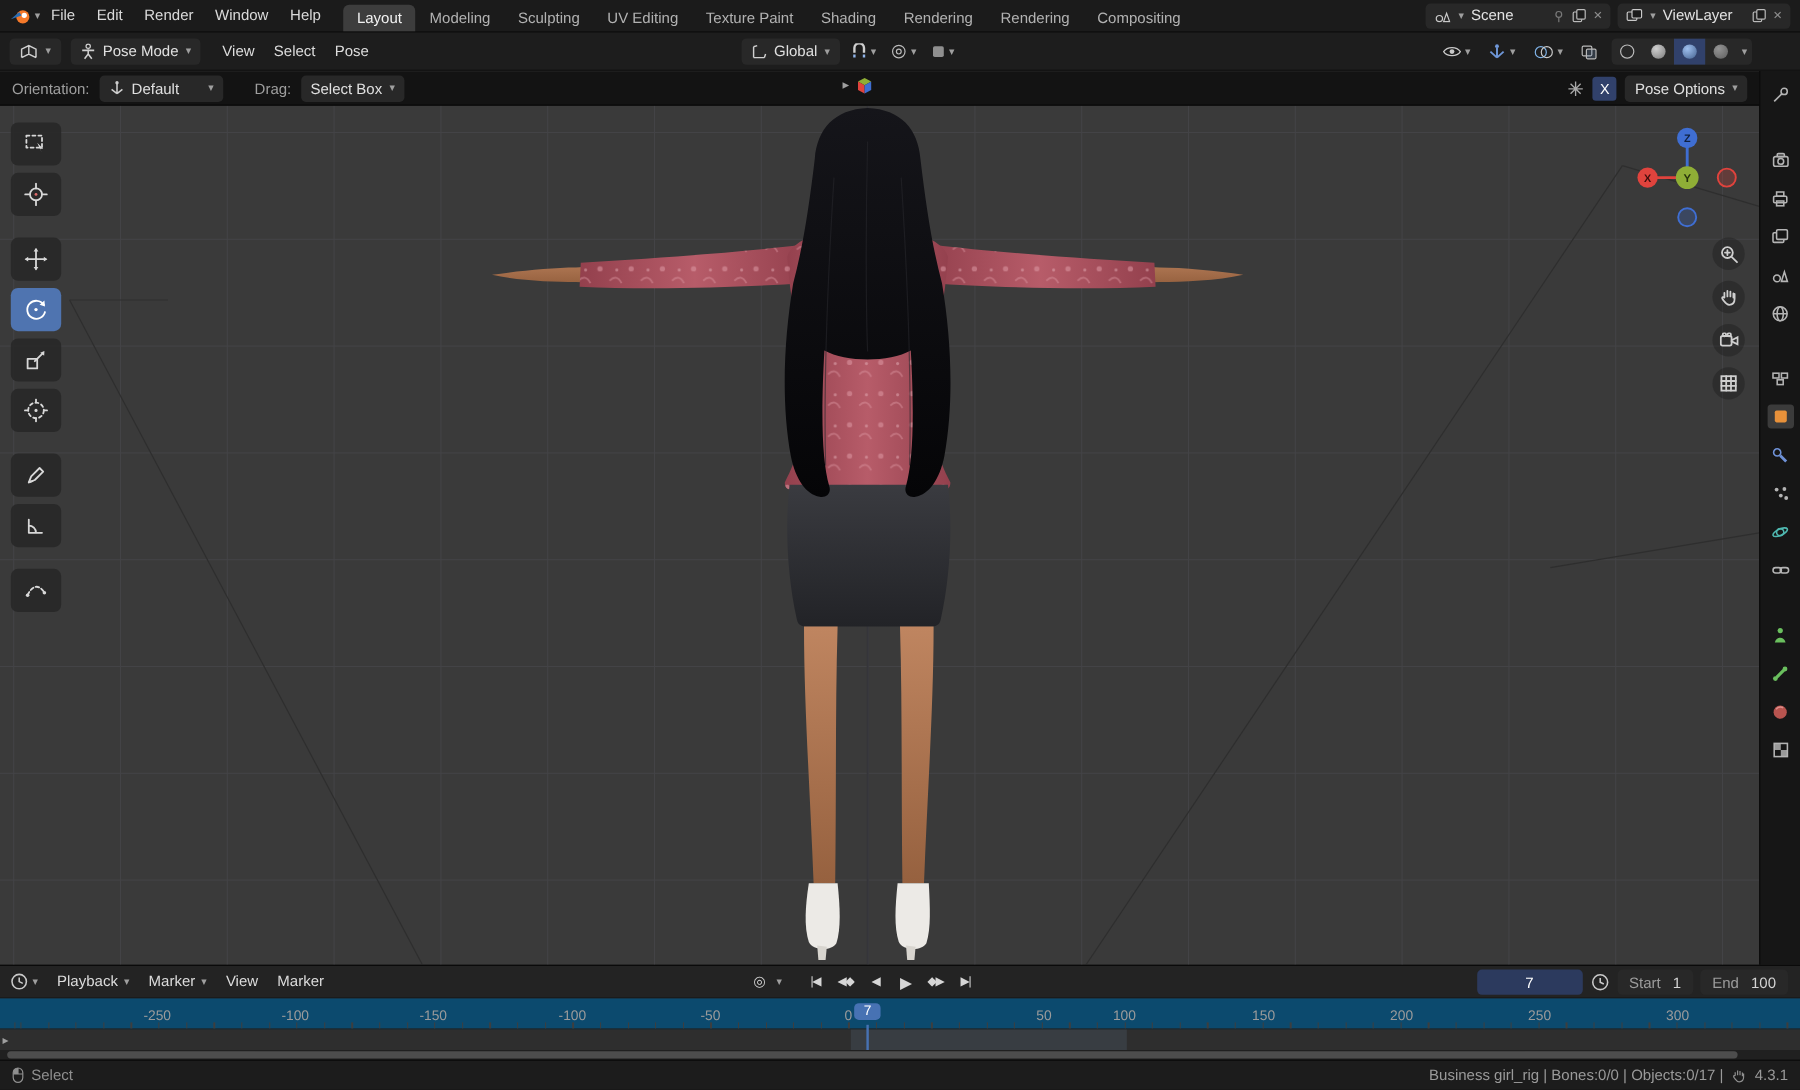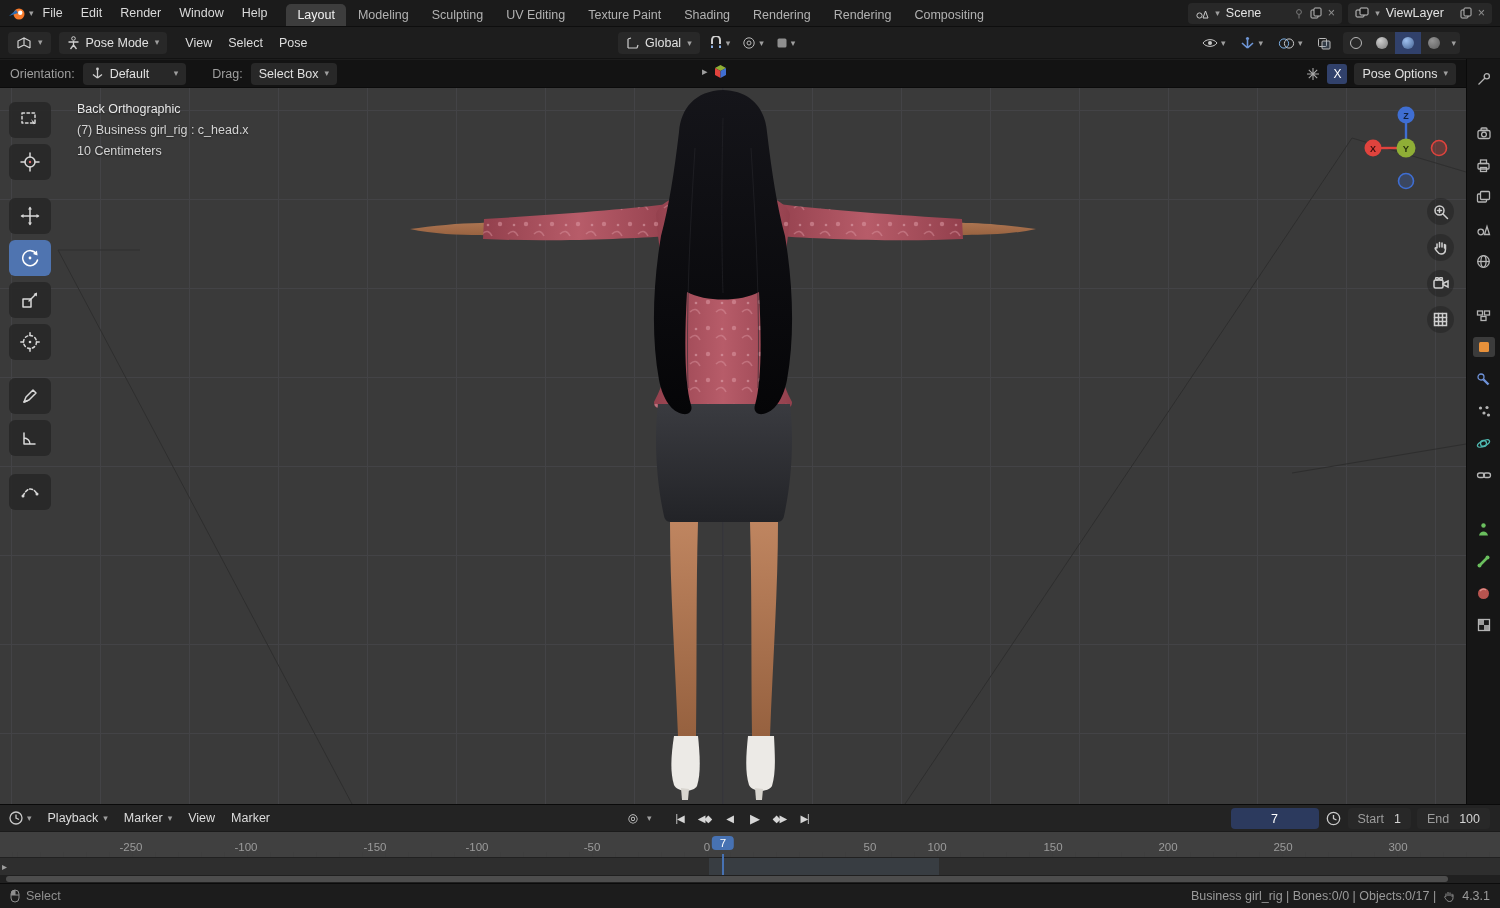--- a/index.html
+++ b/index.html
@@ -84,21 +84,21 @@
            background:#232323;border-bottom:1px solid #1b1b1b}
   .tl-center{position:absolute;left:622px;top:3px;display:flex;align-items:center;gap:3px}
   .tbtn{min-width:22px;height:20px;display:flex;align-items:center;justify-content:center;
         color:#d6d6d6;font-size:10px;border-radius:3px;padding:0 3px;letter-spacing:-1px}
   .tl-right{position:absolute;right:10px;top:3px;display:flex;align-items:center;gap:6px}
   .framefield{width:88px;height:21px;background:#2c3a5e;border-radius:4px;display:flex;
               align-items:center;justify-content:center;color:#fff}
   .rangefield{height:21px;background:#282828;border-radius:4px;display:flex;align-items:center;
               gap:10px;padding:0 10px}
   .rangefield .rl{color:#9c9c9c}
-  .ruler{position:absolute;left:0;right:0;top:27px;height:26px;background:#404040;
+  .ruler{position:absolute;left:0;right:0;top:27px;height:26px;background:#0c4a6e;
          border-bottom:1px solid #212121}
   .tick{position:absolute;bottom:4px;transform:translateX(-50%);color:#9b9b9b;font-size:11.5px}
   .tickmarks{position:absolute;left:0;right:0;bottom:0;height:5px;
      background-image:repeating-linear-gradient(90deg,#3e3e3e 0 1px,transparent 1px 23px);
      background-position:17px 0}
   .track{position:absolute;left:0;right:0;top:53px;height:17px;background:#2e2e2e}
   .range-band{position:absolute;left:709px;width:230px;top:0;bottom:0;background:#383d42}
   .playhead-tab{position:absolute;left:723px;top:31px;transform:translateX(-50%);
                 background:#4772b3;color:#fff;border-radius:4px;padding:1px 8px;font-size:11.5px;z-index:3}
   .playhead-line{position:absolute;left:722px;top:49px;width:2px;height:21px;background:#4772b3;z-index:2}
@@ -401,25 +401,20 @@
 
       <path d="M284,648 C281,668 280,684 284,697 C287,704 303,705 307,698 C311,685 310,668 308,648 Z" fill="#eceae6"></path>
       <path d="M291,700 L299,701 L298,712 L292,712 Z" fill="#d8d5cf"></path>
       <path d="M358,648 C356,668 355,684 359,697 C362,704 378,705 382,698 C386,685 385,668 384,648 Z" fill="#eceae6"></path>
       <path d="M365,700 L373,701 L372,712 L366,712 Z" fill="#d8d5cf"></path>
 
       <path d="M333,2 C305,3 291,20 289,44 C284,86 279,118 271,148 C263,196 261,248 269,292 C273,312 282,324 293,326 C299,327 303,323 301,317 C295,296 294,258 297,204 C315,214 351,214 369,204 C372,258 371,296 365,317 C363,323 367,327 373,326 C384,324 393,312 397,292 C405,248 403,196 395,148 C387,118 382,86 377,44 C375,20 361,3 333,2 Z" fill="url(#hairG)"></path>
       <path d="M305,60 C300,140 296,220 298,300 M361,60 C366,140 370,220 368,300 M333,30 C331,110 332,180 333,205" stroke="#26262c" stroke-width="1" fill="none" opacity="0.6"></path>
     </svg>
 
-    <div class="vp-text">
-      <div class="l1">Back Orthographic</div>
-      <div>(7) Business girl_rig : c_head.x</div>
-      <div>10 Centimeters</div>
-    </div>
 
     <div class="tools">
       <span class="tool">
         <svg width="20" height="18" viewBox="0 0 20 18">
             <rect x="2" y="2" width="13" height="10" stroke-dasharray="2.5 2.5"></rect>
             <path d="M11,8 L16,13 L13.5,13 L14.8,16" fill="#d8d8d8" stroke="none"></path>
           </svg>
       </span>
       <span class="tool">
         <svg width="20" height="20" viewBox="0 0 20 20">
@@ -677,21 +672,21 @@
           <span class="rl">End</span>
             <span>100</span>
         </span>
       </div>
     </div>
 
     <div class="ruler">
       <div class="tickmarks"></div>
       <span class="tick" style="left:131px">-250</span>
       <span class="tick" style="left:246px">-100</span>
-      <span class="tick" style="left:375px">-150</span>
+      <span class="tick" style="left:361px">-150</span>
       <span class="tick" style="left:477px">-100</span>
       <span class="tick" style="left:592px">-50</span>
       <span class="tick" style="left:707px">0</span>
       <span class="tick" style="left:870px">50</span>
       <span class="tick" style="left:937px">100</span>
       <span class="tick" style="left:1053px">150</span>
       <span class="tick" style="left:1168px">200</span>
       <span class="tick" style="left:1283px">250</span>
       <span class="tick" style="left:1398px">300</span>
     </div>

